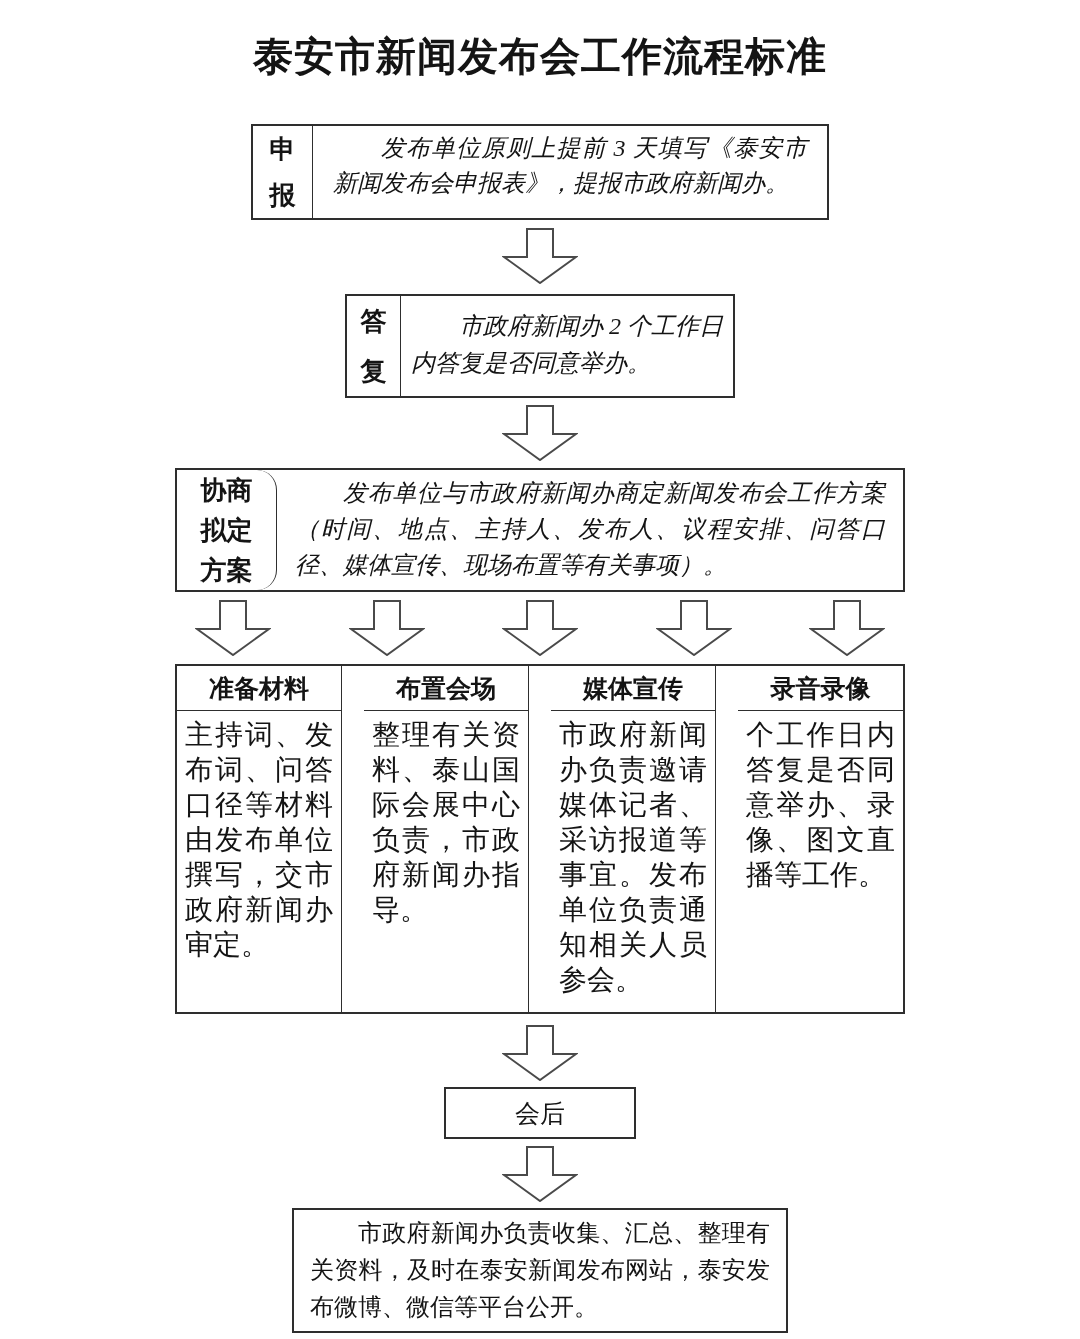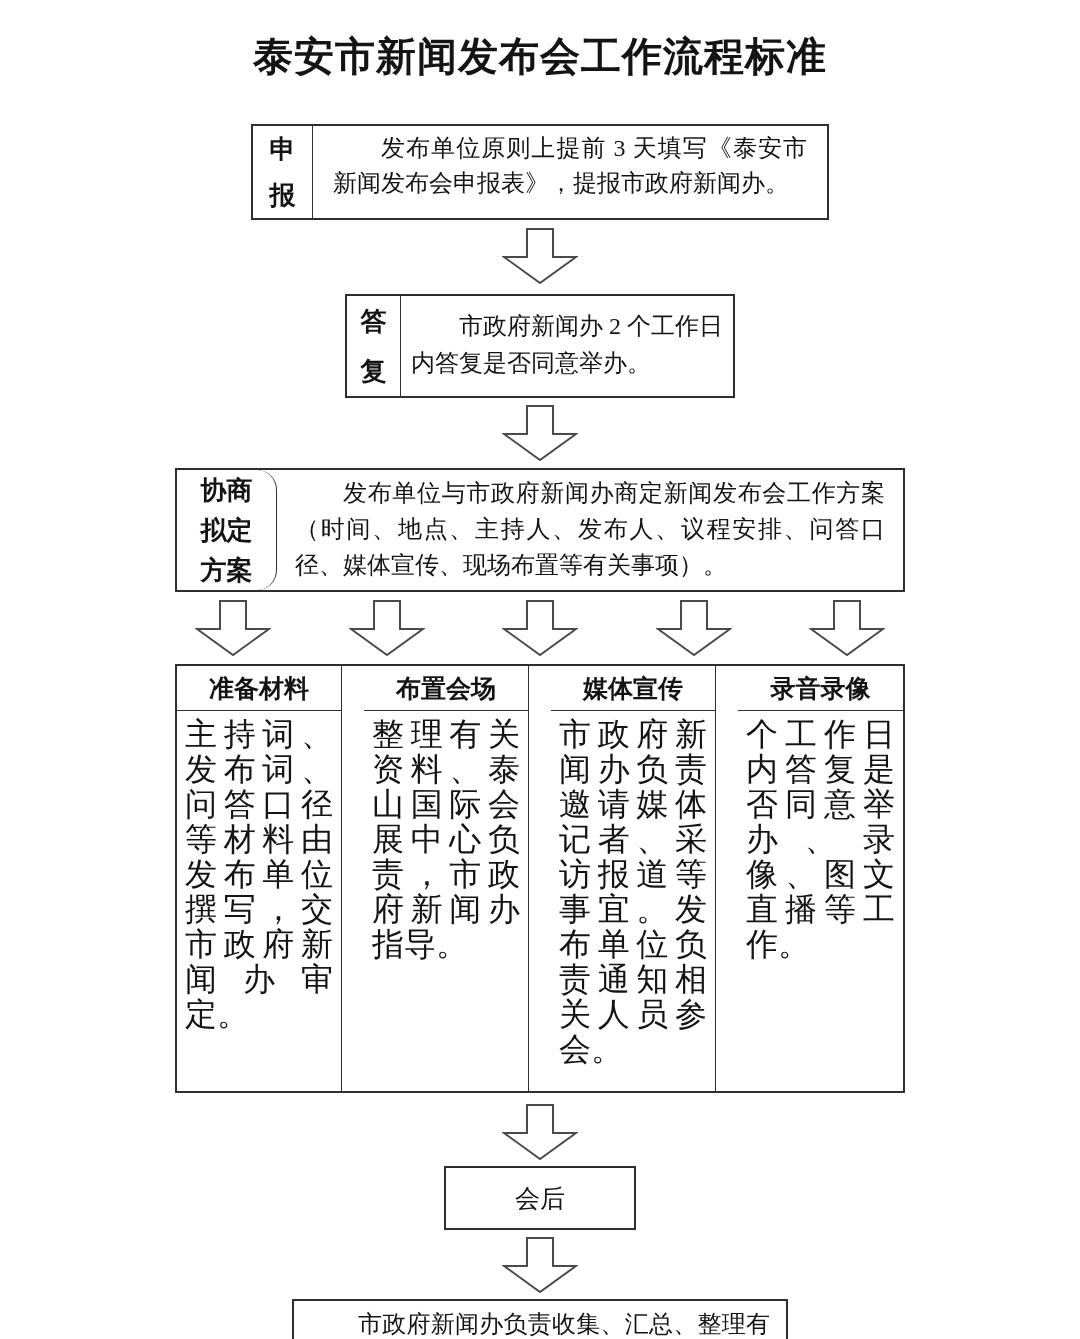--- a/index.html
+++ b/index.html
@@ -28,20 +28,21 @@
   }
   .fbox .label{
     display:flex;align-items:center;justify-content:center;
     border-right:1px solid var(--line);
     font-family:"Liberation Sans","DejaVu Sans",sans-serif;
     font-weight:bold;text-align:center;white-space:pre-line;
   }
   .fbox .btext{
     flex:1;text-align:justify;text-indent:2em;
     font-size:24px;
+    font-style:italic;
   }
 
   .box-declare{width:578px;min-height:80px;margin-top:42px;}
   .box-declare .label{width:60px;font-size:26px;line-height:46px;}
   .box-declare .btext{padding:5px 20px;line-height:35px;}
 
   .box-reply{width:390px;min-height:82px;}
   .box-reply .label{width:54px;font-size:26px;line-height:50px;}
   .box-reply .btext{padding:4px 10px;line-height:37px;margin-top:8px;}
 
@@ -68,27 +69,27 @@
   }
   .pcol{display:flex;flex-direction:column;border-right:1px solid var(--line);}
   .pcol:last-child{border-right:none;}
   .phead{
     border-bottom:1px solid var(--line);
     text-align:center;font-weight:bold;
     font-family:"Liberation Sans","DejaVu Sans",sans-serif;
     font-size:25px;line-height:44px;height:45px;
   }
   .pbody{
-    flex:1;padding:6px 8px 24px;
-    font-size:32px;line-height:35px;text-align:justify;
+    flex:1;padding:6px 8px 15px;
+    font-size:28px;line-height:35px;text-align:justify;
     min-height:212px;
   }
 
   .after-box{
-    width:192px;height:64px;border:2px solid var(--line);
+    width:192px;height:52px;border:2px solid var(--line);
     display:flex;align-items:center;justify-content:center;
     font-size:25px;
   }
 
   .final-box{
     width:496px;min-height:122px;border:2px solid var(--line);
     padding:5px 16px;margin-bottom:20px;
   }
   .final-box .btext{
     text-align:justify;text-indent:2em;

